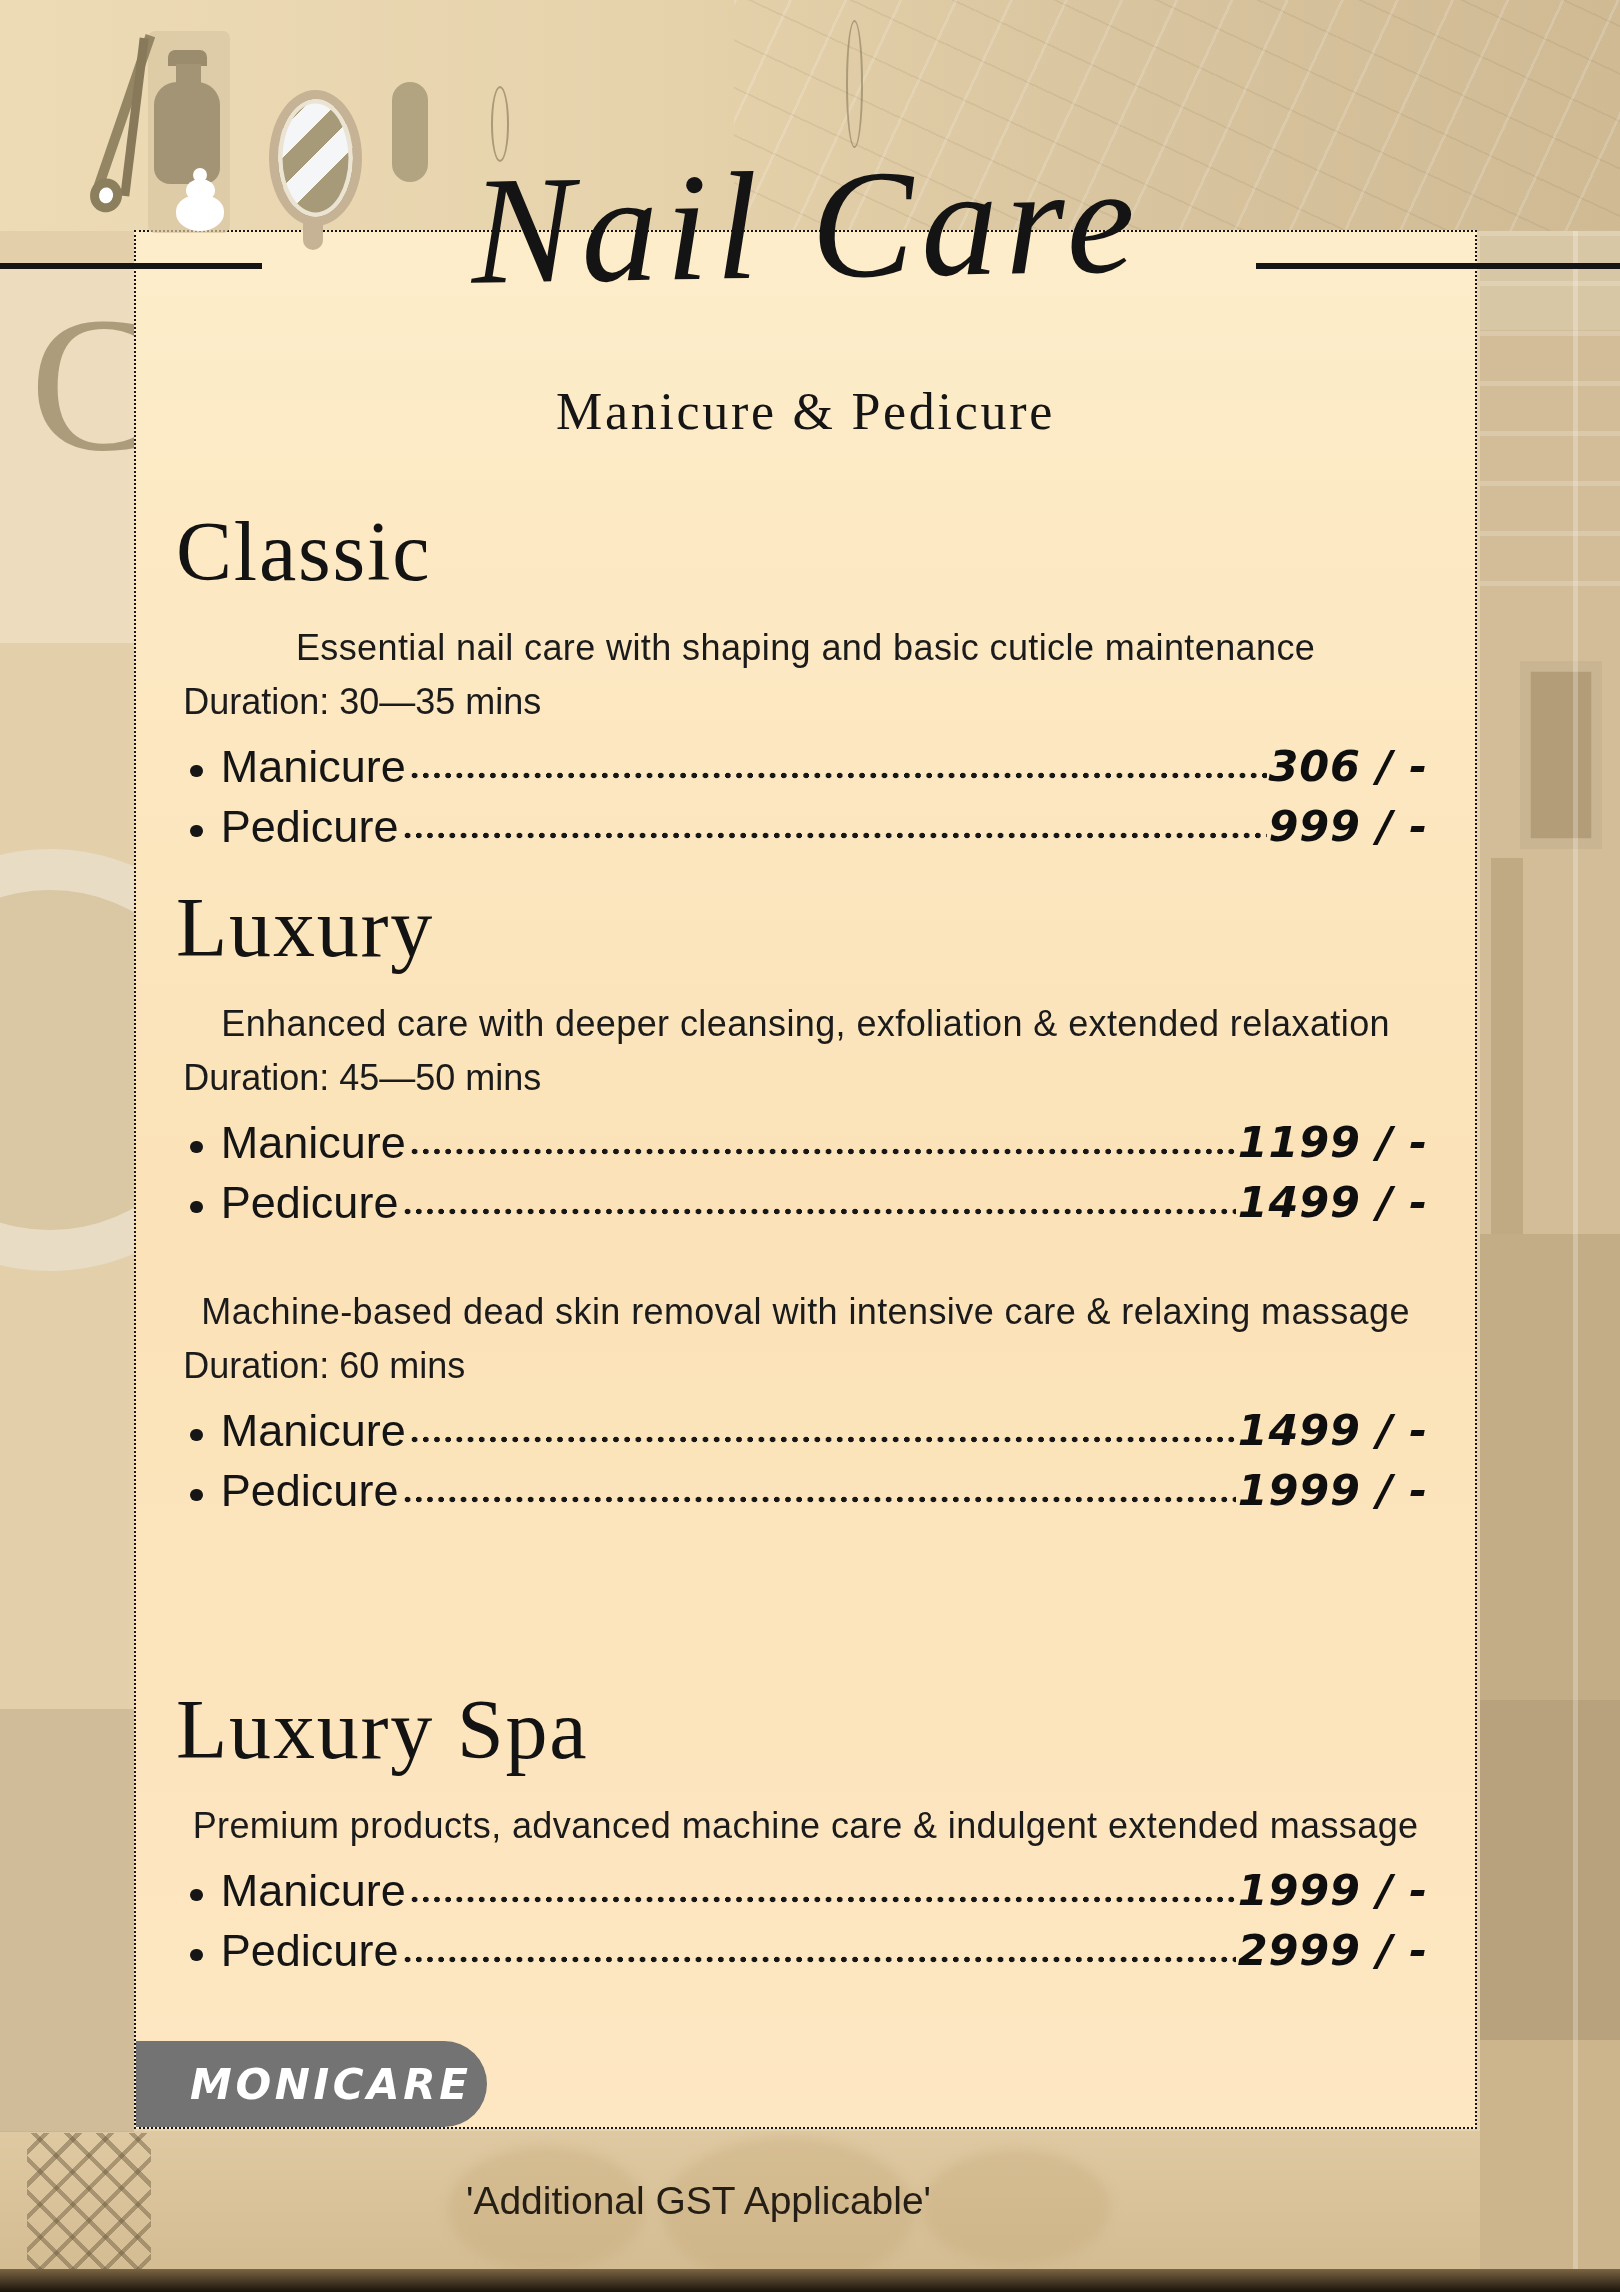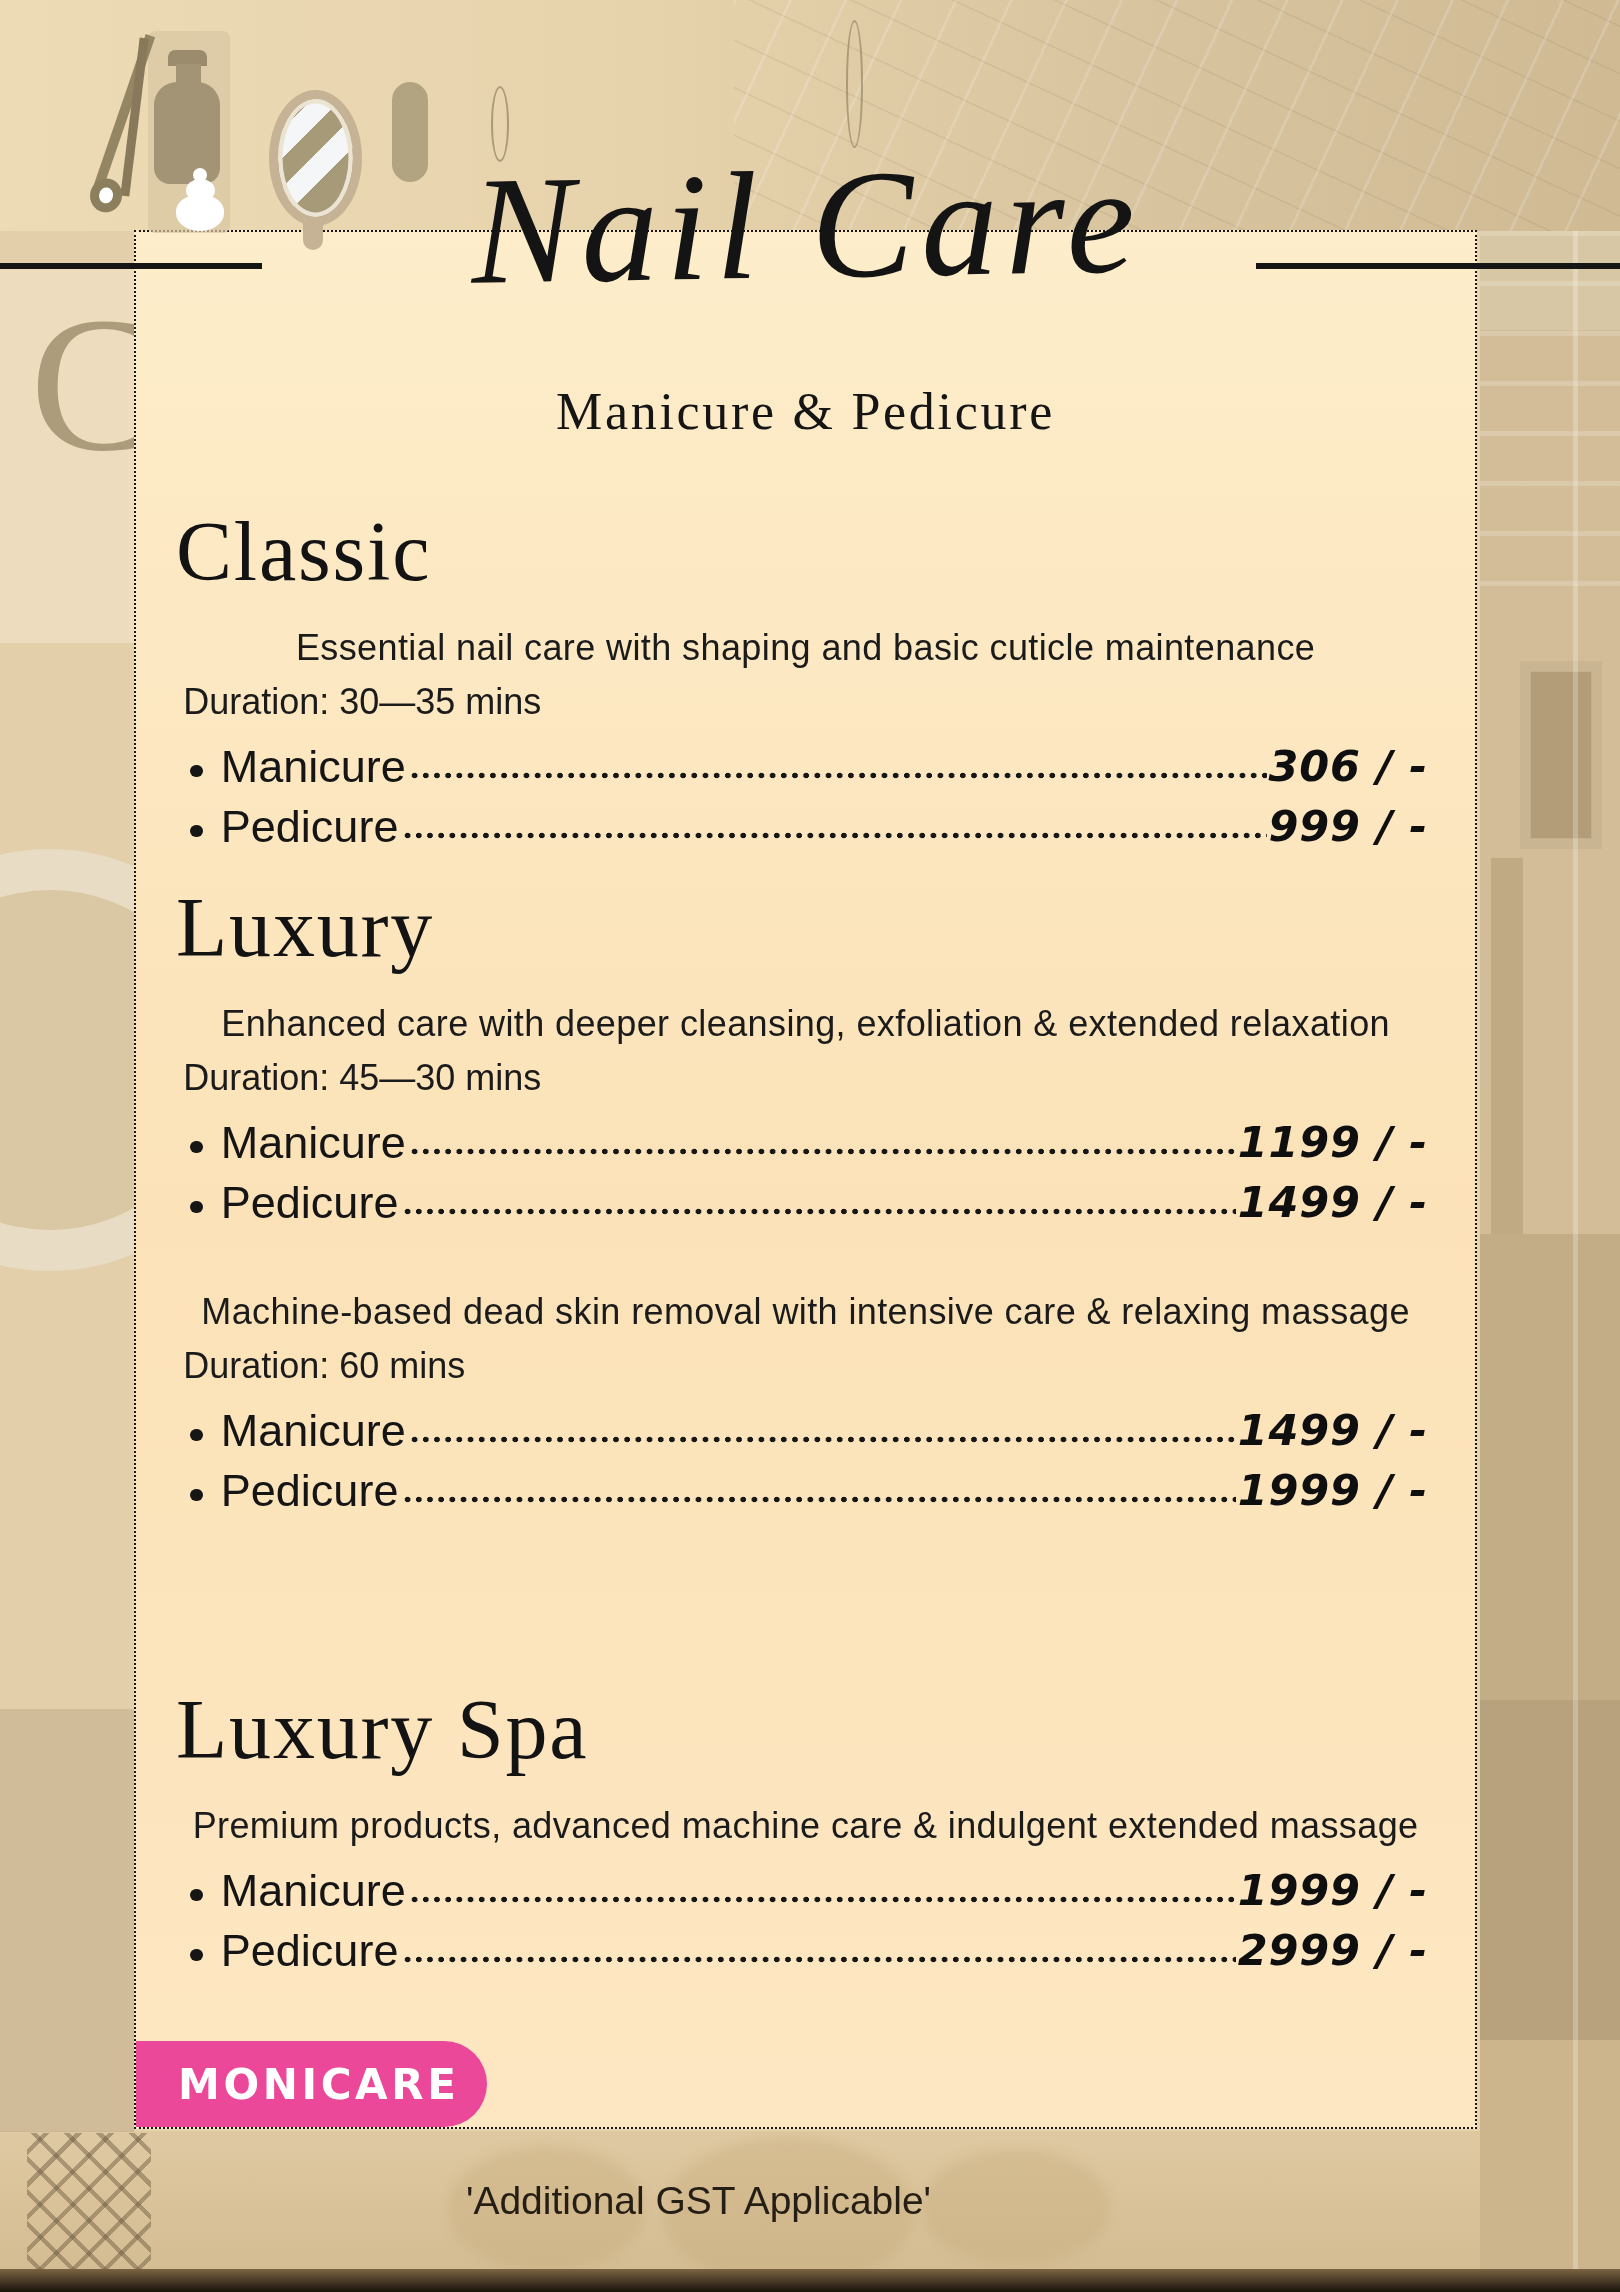--- a/index.html
+++ b/index.html
@@ -95,21 +95,21 @@
   .item-row{display:flex;align-items:flex-end;margin-top:3px;height:57px;}
   .bullet{width:12.5px;height:12.5px;border-radius:50%;background:#161616;margin:0 18px 18px 14.3px;flex:none;}
   .item-label{font-size:45px;line-height:57px;color:#151515;}
   .leader{flex:1;height:9px;margin:0 1.8px 15px 3.6px;
     background:radial-gradient(circle,#171717 2.6px,transparent 3.1px) left center / 11.2px 9px repeat-x;}
   .item-price{font-family:"DejaVu Sans",sans-serif;font-style:italic;font-weight:700;font-size:43px;
     line-height:57px;letter-spacing:0.9px;color:#0f0f0f;white-space:nowrap;}
 
   
   .badge{position:absolute;left:136px;top:2041px;width:351px;height:86px;z-index:9;box-sizing:border-box;
-    background:#ec4899;border-radius:0 57px 57px 0;display:flex;align-items:center;padding-left:42px;}
+    background:#737373;border-radius:0 57px 57px 0;display:flex;align-items:center;padding-left:54px;font-style:italic;}
   .badge-text{font-family:"DejaVu Sans",sans-serif;font-weight:700;font-size:42px;letter-spacing:3.6px;color:#ffffff;}
   .footer-note{position:absolute;left:0;top:2174px;width:1397px;text-align:center;z-index:4;
     font-size:39px;line-height:1.4;color:#241e15;}
 </style>
 </head>
 <body>
 
 <div class="page">
 
   <div class="band-top"></div>
@@ -180,21 +180,21 @@
           <span class="item-label">Pedicure</span>
           <span class="leader"></span>
           <span class="item-price">999 / -</span>
         </div>
       </div>
     </div>
 
     <div class="section sec-prime">
       <div class="sec-name">Luxury</div>
       <div class="sec-desc">Enhanced care with deeper cleansing, exfoliation &amp; extended relaxation</div>
-      <div class="sec-duration">Duration: 45—30 mins</div>
+      <div class="sec-duration">Duration: 45—50 mins</div>
       <div class="items">
         <div class="item-row">
           <span class="bullet"></span>
           <span class="item-label">Manicure</span>
           <span class="leader"></span>
           <span class="item-price">1199 / -</span>
         </div>
         <div class="item-row">
           <span class="bullet"></span>
           <span class="item-label">Pedicure</span>

